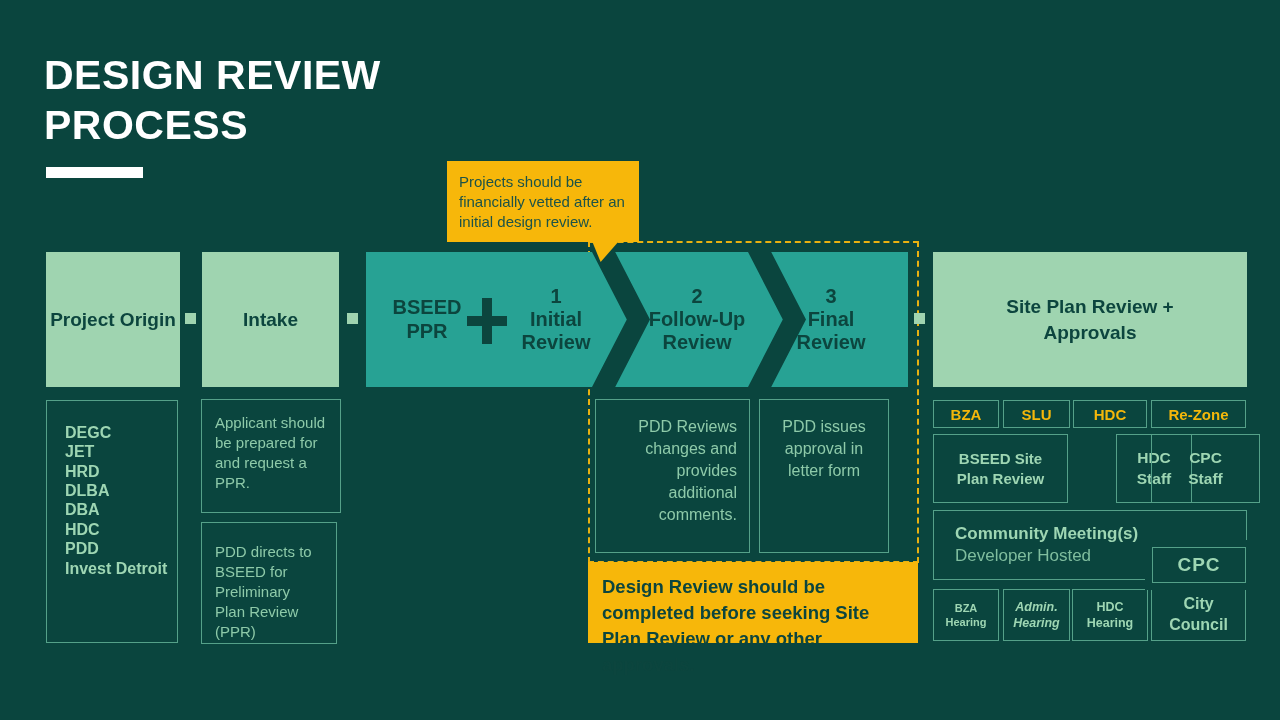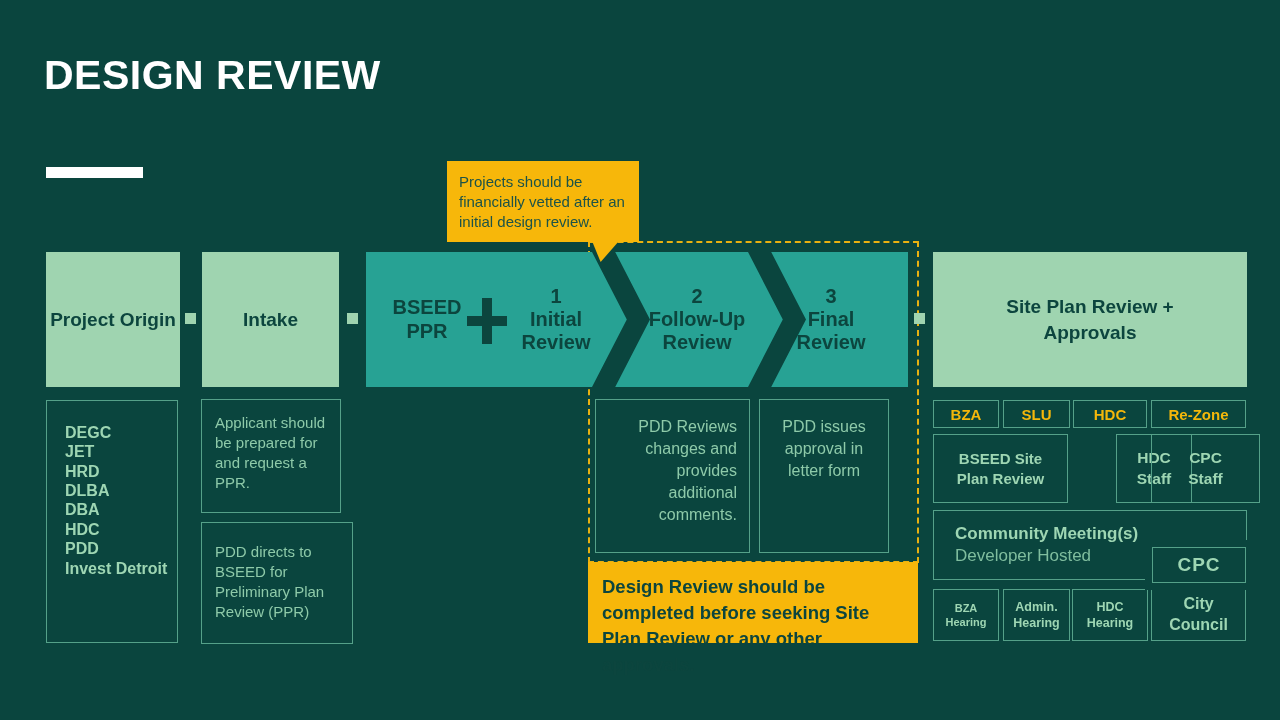--- a/index.html
+++ b/index.html
@@ -71,21 +71,21 @@
   .plus .v { position:absolute; left:15px; top:0; width:10px; height:46px; background:#0c453e; }
 
   
   .outline-box {
     position:absolute; border:1px solid #55a189; box-sizing:border-box;
     color:#8ecaa9; z-index:2;
   }
   #origin-list  { left:46px;  top:400px; width:132px; height:243px; padding:22px 6px 0 18px;
                   color:#9ed6b3; font-weight:700; font-size:16px; line-height:1.21; }
   #intake-note1 { left:201px; top:399px; width:140px; height:114px; padding:13px 8px 0 13px; font-size:15px; line-height:1.34; }
-  #intake-note2 { left:201px; top:522px; width:152px; height:122px; padding:19px 24px 0 13px; font-size:15px; line-height:1.34; }
+  #intake-note2 { left:201px; top:522px; width:136px; height:122px; padding:19px 24px 0 13px; font-size:15px; line-height:1.34; }
   #review-note1 { left:595px; top:399px; width:155px; height:154px; padding:16px 12px 0; font-size:16px; line-height:1.37; text-align:right; }
   #review-note2 { left:759px; top:399px; width:130px; height:154px; padding:16px 12px 0; font-size:16px; line-height:1.37; text-align:center; }
 
   
   .warning {
     position:absolute; left:588px; top:562px; width:330px; height:81px;
     background:#f7b70a; color:#0c453e; font-weight:700;
     font-size:18.5px; line-height:1.4; padding:12px 10px 0 14px; box-sizing:border-box; z-index:4;
   }
 
@@ -123,20 +123,21 @@
   #c-city    { left:1151px; top:589px; width:95px; height:52px; font-size:16px;   line-height:1.3; }
   .cell .wrap, .band-label .wrap { display:block; }
 </style>
 </head>
 <body>
 
 <div class="slide">
 
   <div class="title">
     <div>DESIGN REVIEW</div>
+    <div>PROCESS</div>
   </div>
   <div class="underline"></div>
 
   <div class="dashed"></div>
 
   <div class="callout">
     <span>Projects should be financially vetted after an initial design review.</span>
   </div>
   <div class="callout-tail"></div>
 
@@ -236,21 +237,21 @@
     <span class="s">Developer Hosted</span>
   </div>
   <div class="cell" id="c-cpc">
     <span class="wrap">CPC</span>
   </div>
 
   <div class="cell" id="c-bza-h">
     <span class="wrap" style="width:46px;">BZA Hearing</span>
   </div>
   <div class="cell" id="c-admin-h">
-    <span class="wrap" style="width:50px;">Admin. Hearing</span>
+    <span class="wrap" style="width:50px;font-style:italic;">Admin. Hearing</span>
   </div>
   <div class="cell" id="c-hdc-h">
     <span class="wrap" style="width:54px;">HDC Hearing</span>
   </div>
   <div class="cell" id="c-city">
     <span class="wrap" style="width:64px;">City Council</span>
   </div>
 
 </div>
 

